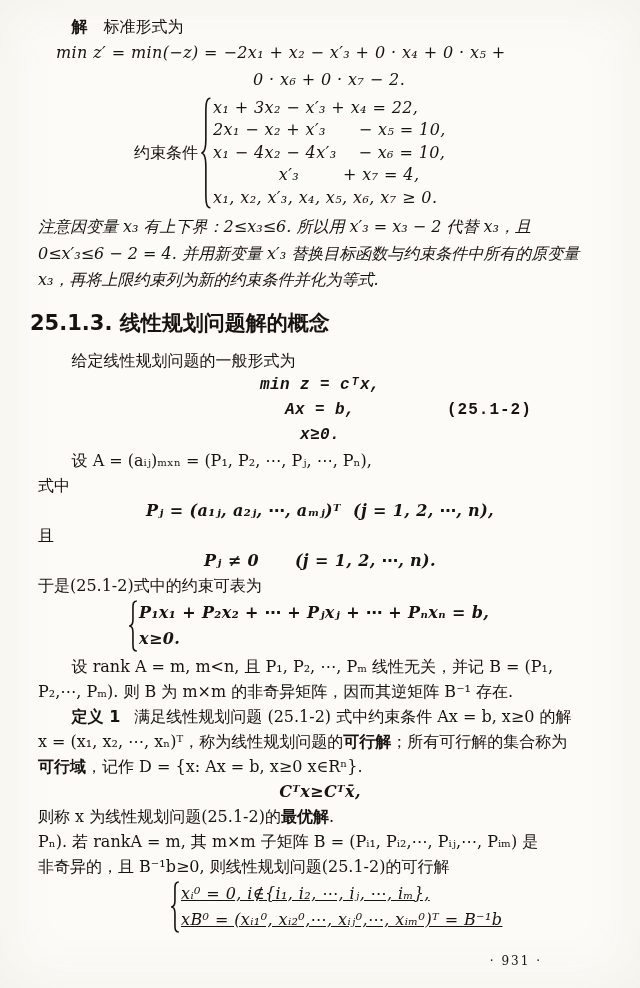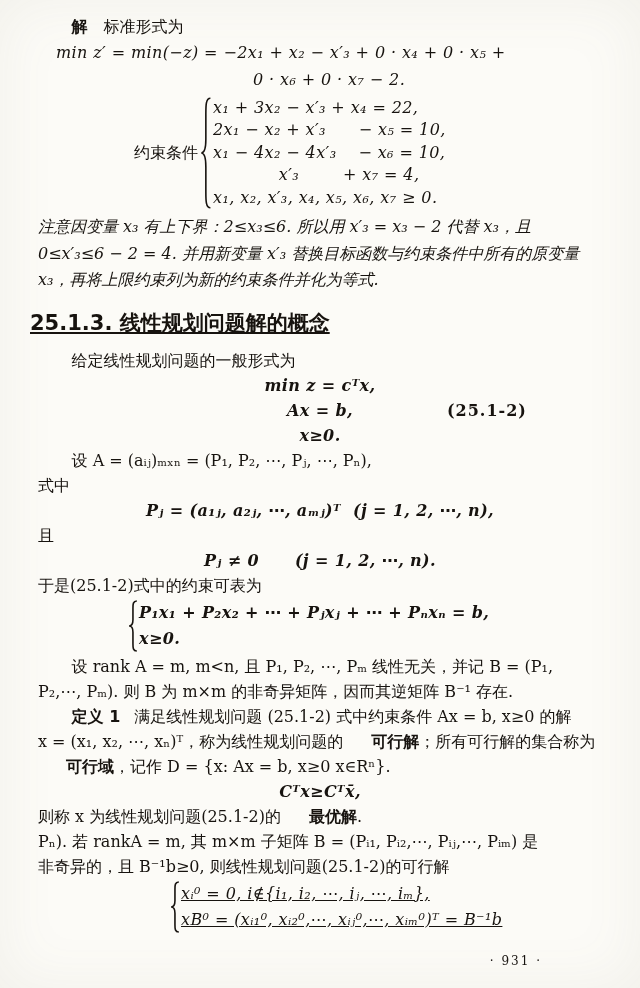--- a/index.html
+++ b/index.html
@@ -41,44 +41,43 @@
   .c-lines .line { line-height: 22.5px; white-space: pre; }
 
   .note .line { line-height: 26.5px; font-style: italic; }
 
   .heading {
     margin: 14px 0 10px -8px;
     font-size: 21px;
     font-weight: bold;
     font-family: "DejaVu Sans", sans-serif;
     line-height: 30px;
-    text-decoration: underline;
   }
 
-  .lp { position: relative; text-align: center; line-height: 25px; }
+  .lp { position: relative; text-align: center; line-height: 25px; font-family: Liberation Mono, monospace; }
   .lp .line { line-height: 25px; }
   .eqnum {
     position: absolute;
     left: 409px;
     top: 25px;
     font-weight: bold;
     letter-spacing: 1px;
   }
 
   .system { display: flex; align-items: center; margin: 2px 0; }
   .system .line { line-height: 26px; white-space: pre; }
   .sys-expanded { margin-left: 90px; align-items: flex-end; }
   .sys-basic { margin-left: 132px; text-decoration: underline; }
 
   .dlabel {
     font-weight: bold;
     font-family: "DejaVu Sans", sans-serif;
     margin-right: 14px;
   }
-  .cbold { font-weight: bold; padding-left: 28px; }
+  .cbold { font-weight: bold; }
 
   .pagenum {
     position: absolute;
     right: 98px;
     bottom: 20px;
     font-size: 12px;
     letter-spacing: 2px;
   }
 </style>
 </head>

